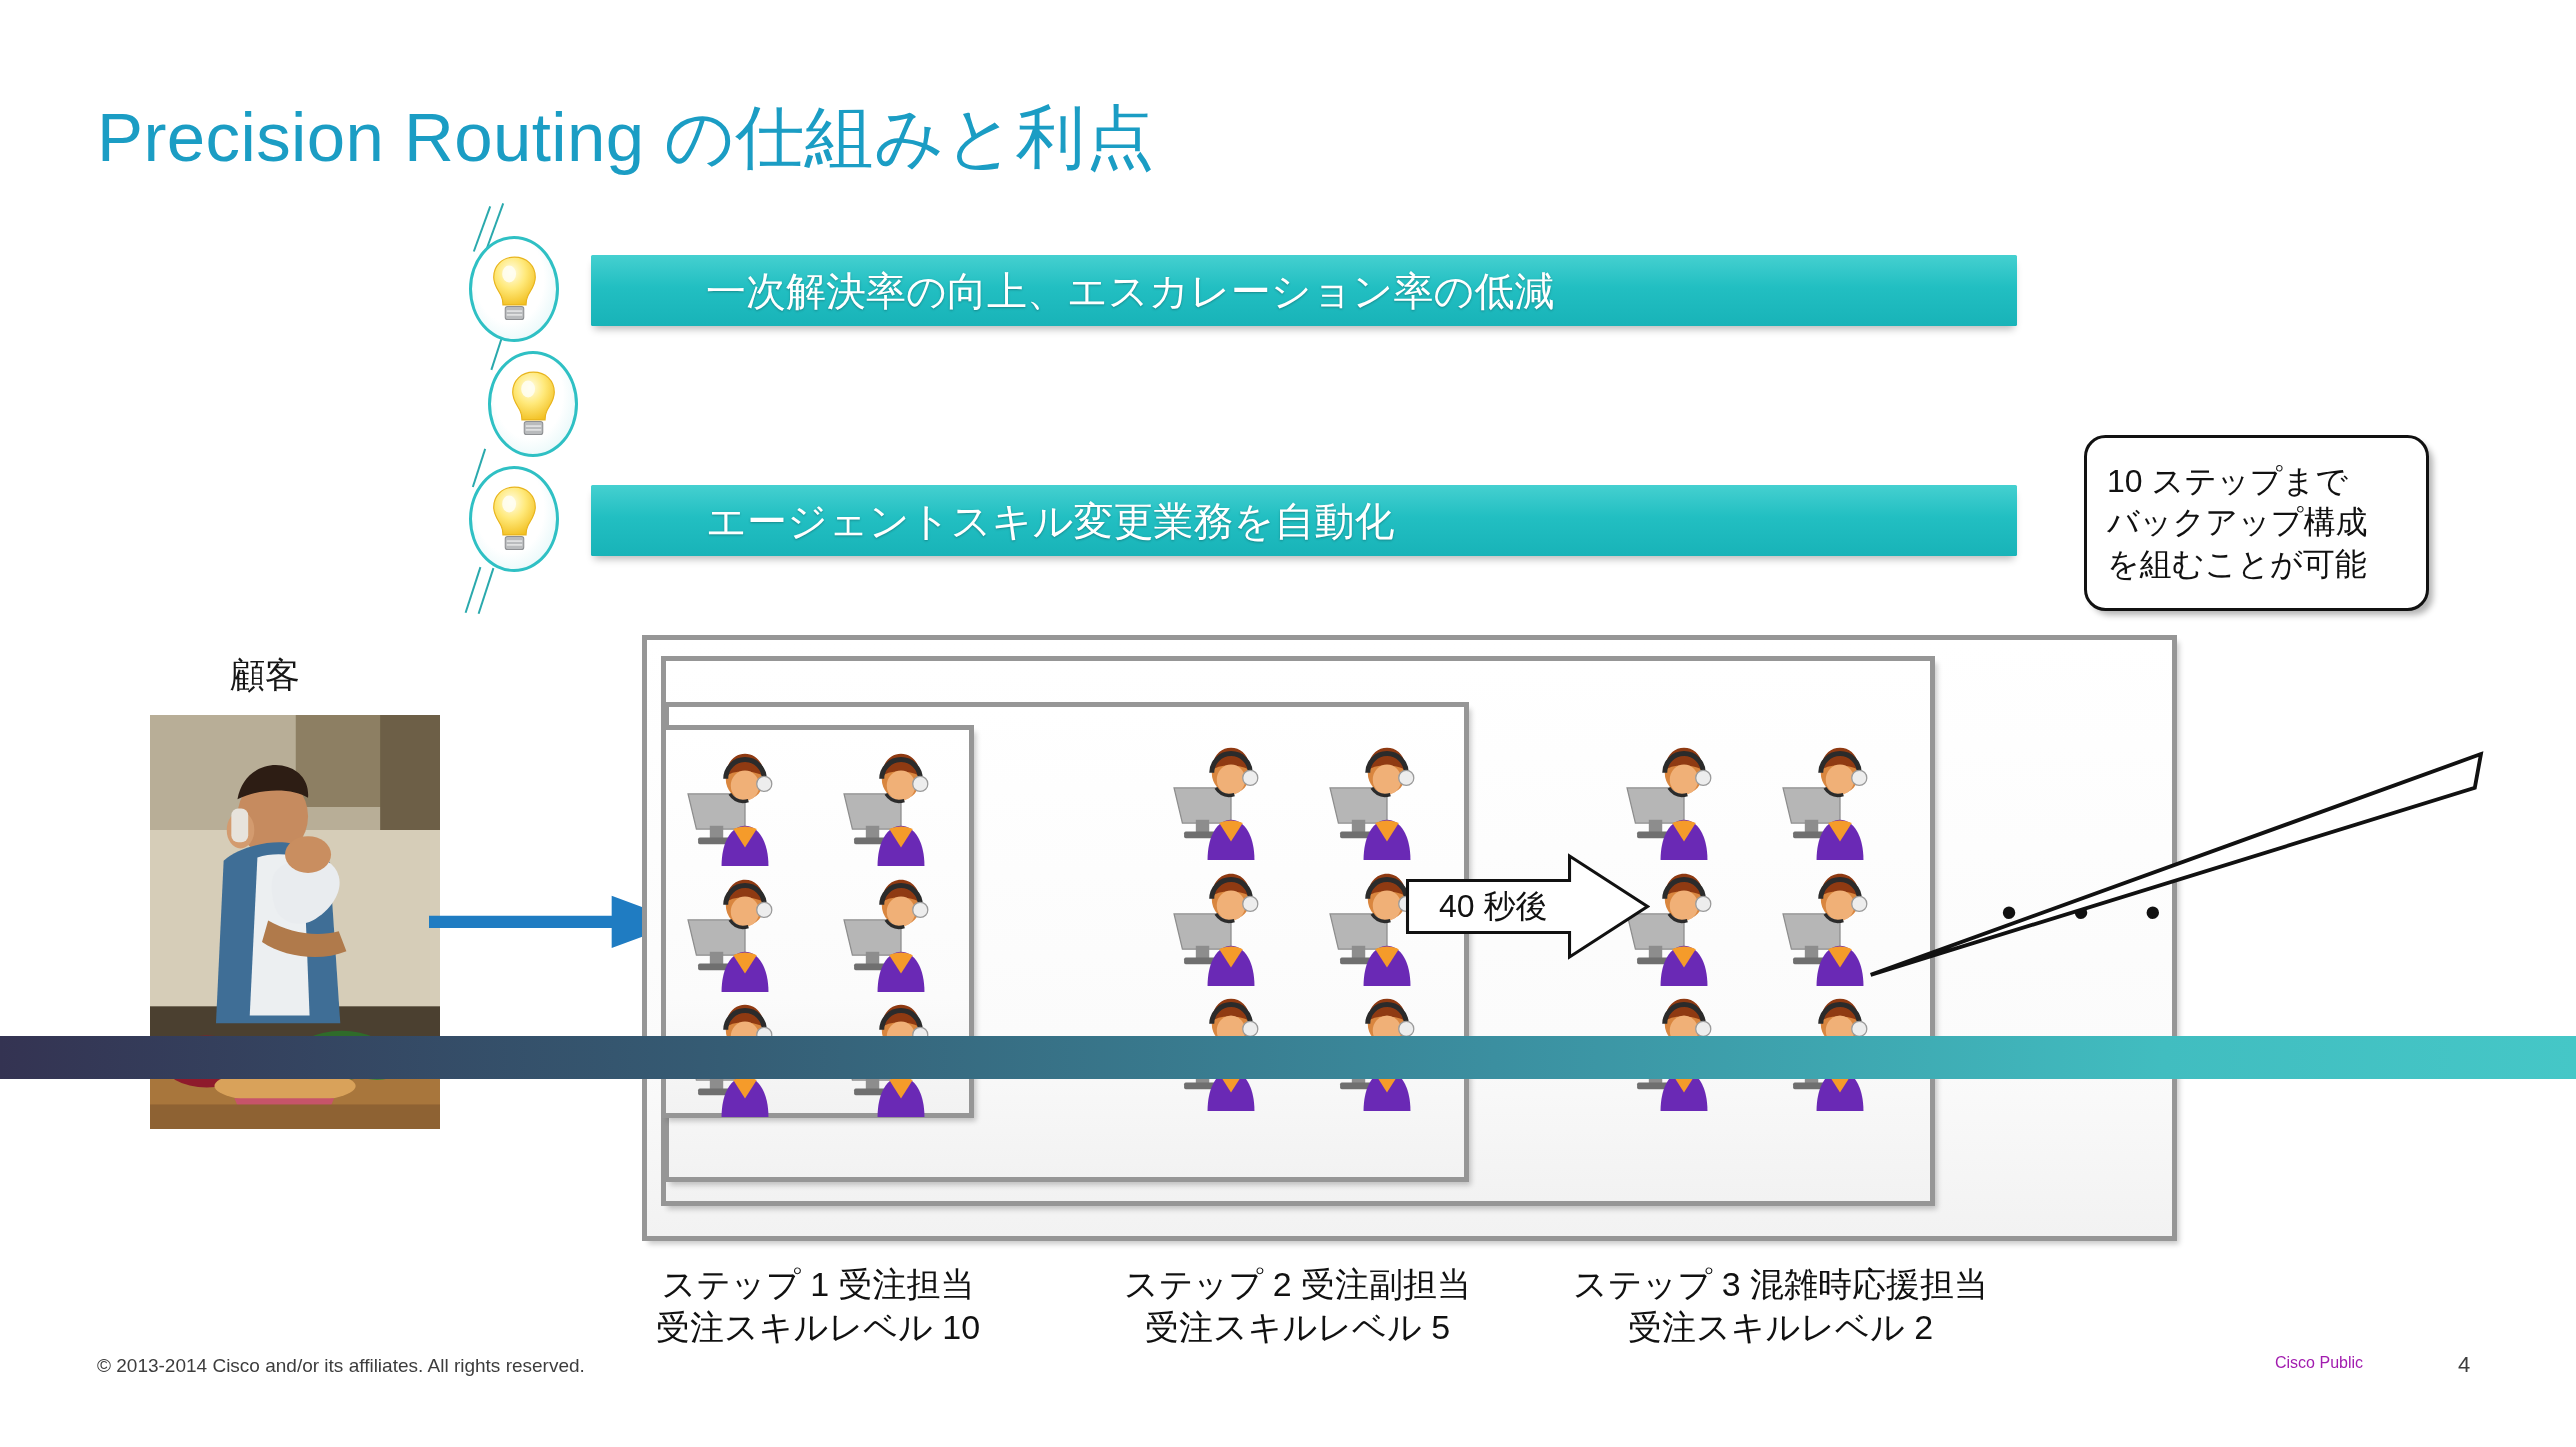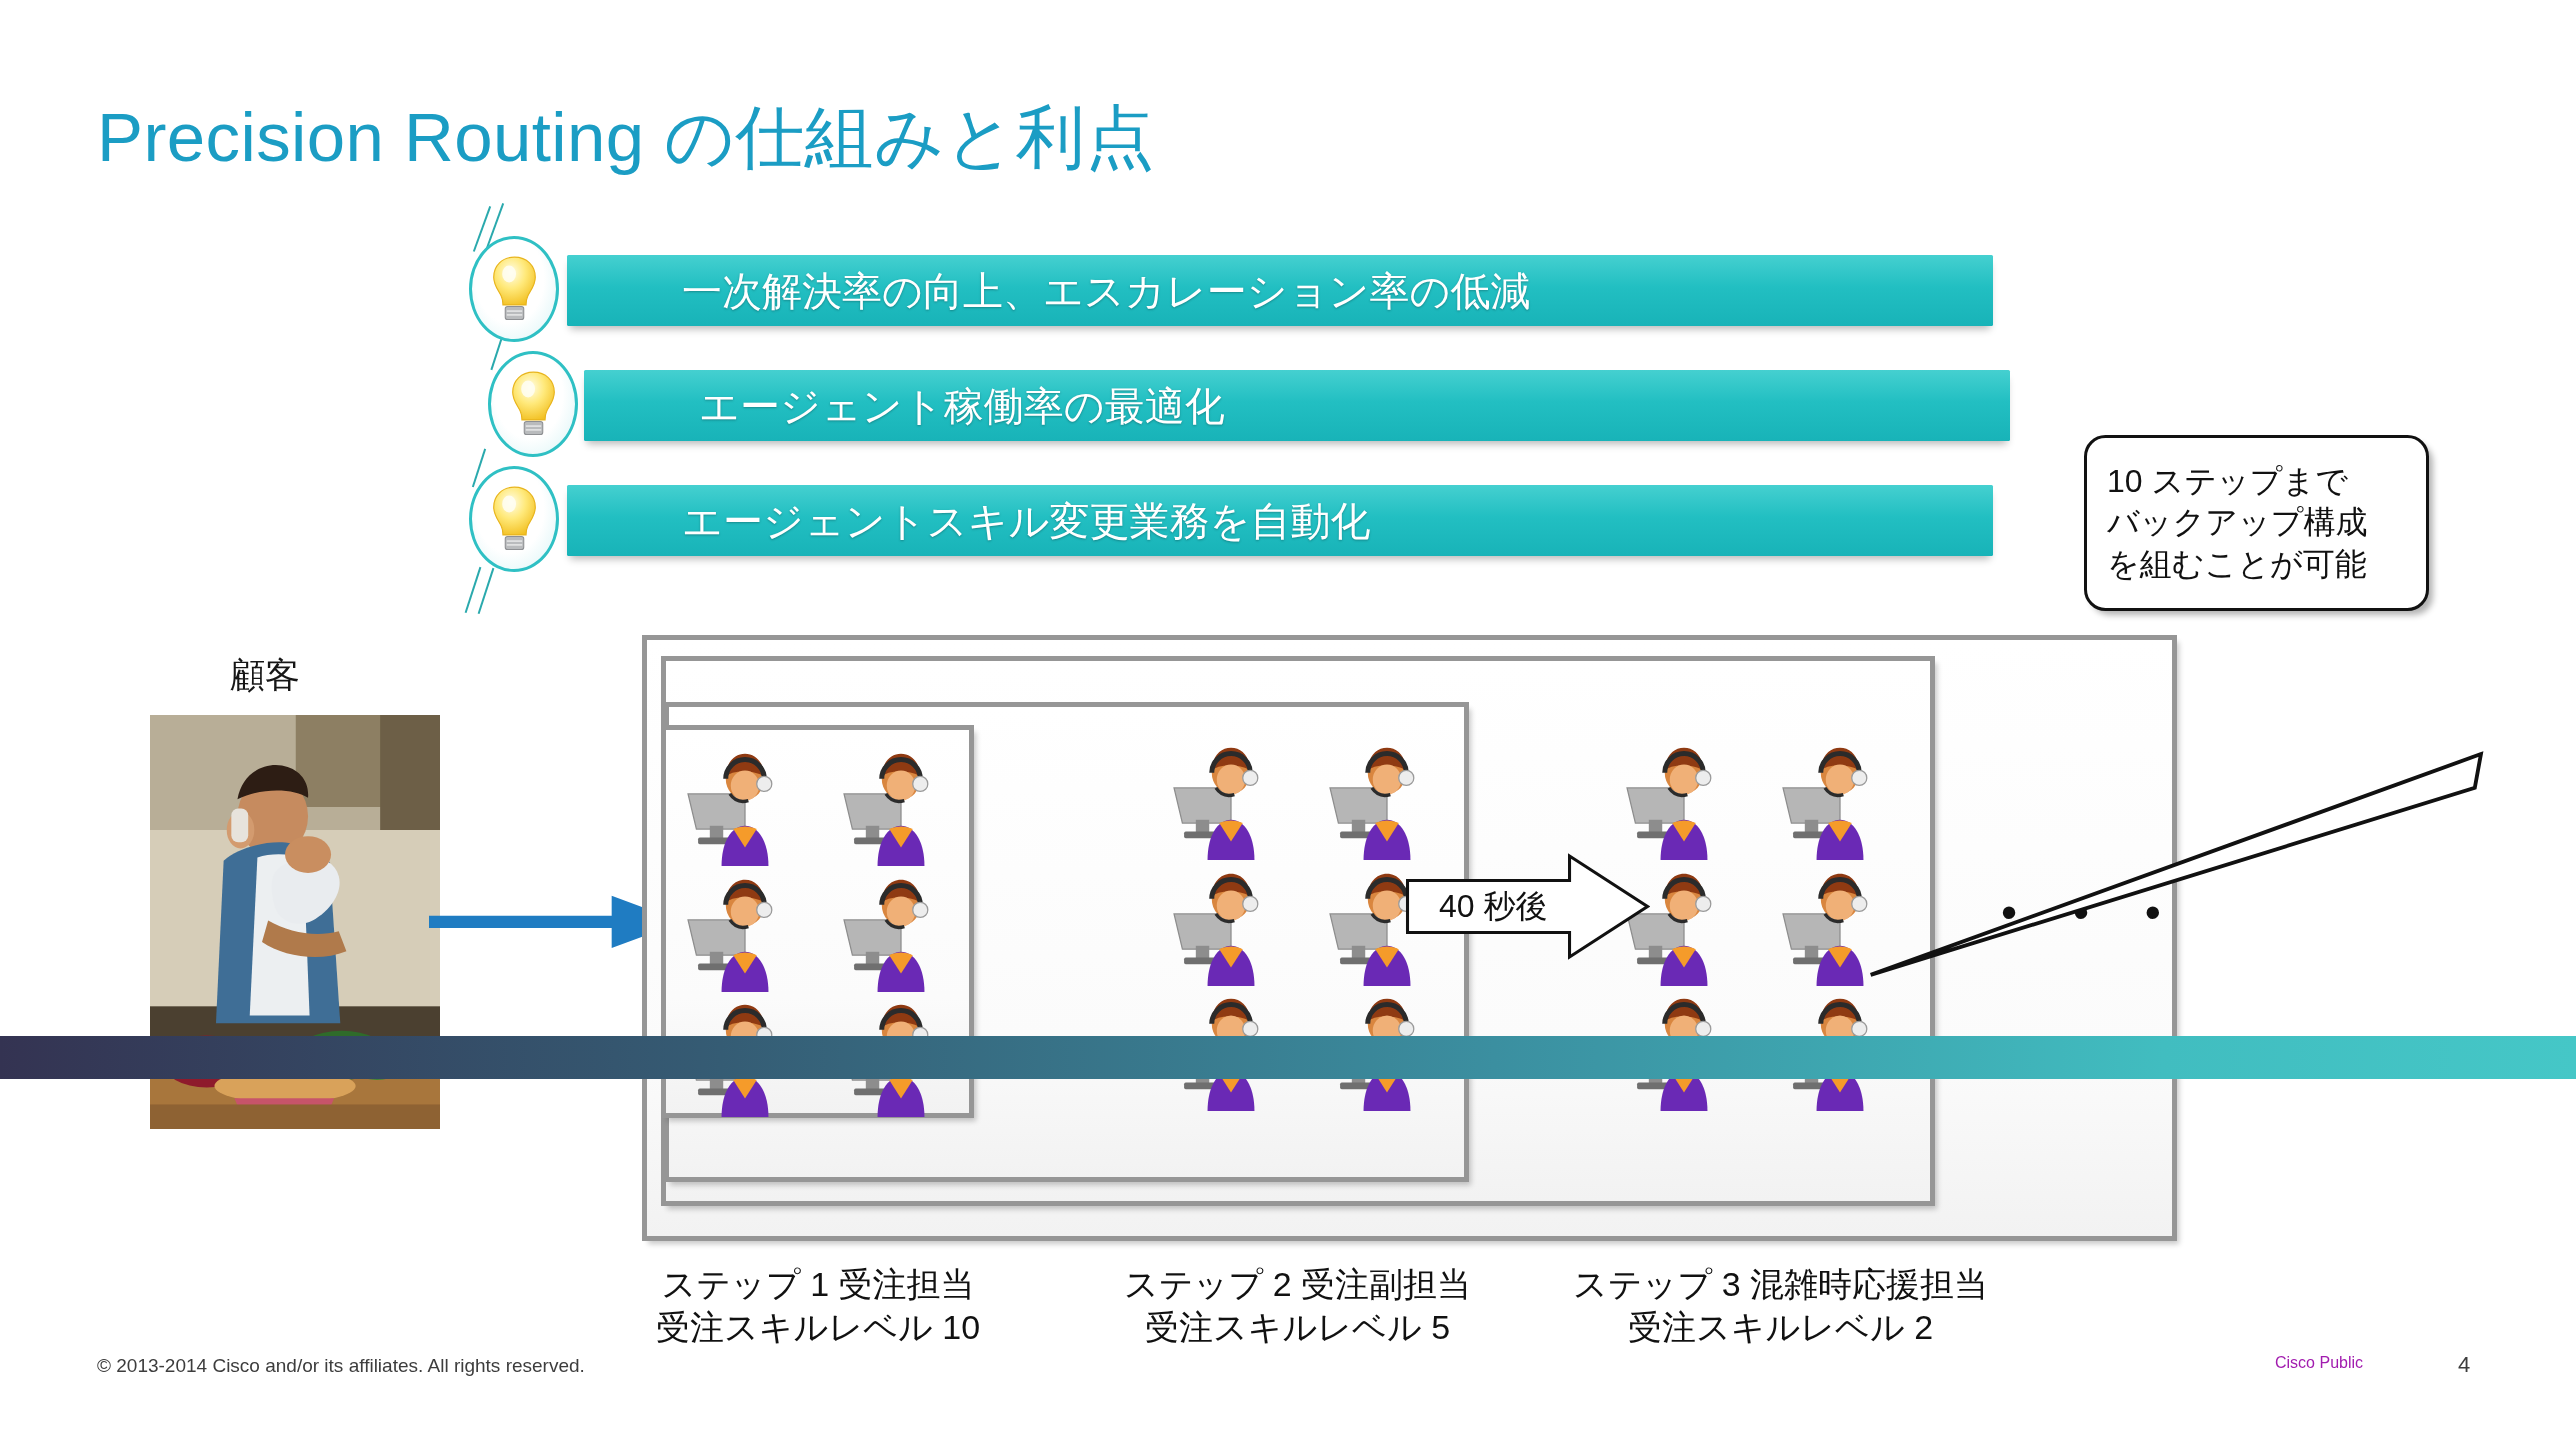--- a/index.html
+++ b/index.html
@@ -17,20 +17,21 @@
     font-size: 69px; font-weight: 400; color: #1b9dc4;
     letter-spacing: 0.4px; white-space: nowrap;
   }
 
   
   .banner {
     position: absolute; height: 71px;
     background: linear-gradient(180deg,#45d0d0 0%,#22bfc2 45%,#18b3b8 100%);
     border-radius: 1.5px;
     box-shadow: 0 6.1px 7.7px -3.1px rgba(0,0,0,0.28);
+    margin-left: 24px;
   }
   .banner-label {
     position: absolute; left: 115px; top: 50%; transform: translateY(-50%);
     color: #ffffff; font-size: 40px; white-space: nowrap;
     text-shadow: 0 1.5px 2.3px rgba(0,0,0,0.28);
   }
   .banner1 { left: 567px; top: 255px; width: 1426px; }
   .banner2 { left: 584px; top: 370px; width: 1426px; }
   .banner3 { left: 567px; top: 485px; width: 1426px; }
 
@@ -172,23 +173,20 @@
       </radialGradient>
         </defs>
       <path d="M37 4c-16 0-27 11-27 26 0 11 7 18 10 25 2 4 2 8 2 11h30c0-3 0-7 2-11 3-7 10-14 10-25 0-15-11-26-27-26z" fill="url(#bg1)" stroke="#e8b41c" stroke-width="1.5"></path>
       <ellipse cx="30" cy="26" rx="9" ry="11" fill="#fffef5" opacity="0.85"></ellipse>
       <rect x="25" y="68" width="24" height="17" rx="3" fill="#b9bbbd" stroke="#8e9093" stroke-width="1.4"></rect>
       <line x1="27" y1="74" x2="47" y2="74" stroke="#fff" stroke-width="1.6" opacity="0.8"></line>
       <line x1="27" y1="79" x2="47" y2="79" stroke="#fff" stroke-width="1.6" opacity="0.8"></line>
     </svg>
   </div>
 
-  <div class="banner banner2">
-    <span class="banner-label">エージェント稼働率の最適化</span>
-  </div>
   <div class="bulb bulb2">
     <svg viewBox="0 0 74 92">
       <defs>
           <radialGradient id="bg2" cx="42%" cy="32%" r="72%">
         <stop offset="0%" stop-color="#fffde8"></stop>
             <stop offset="48%" stop-color="#ffe97a"></stop>
             <stop offset="100%" stop-color="#f2c022"></stop>
       </radialGradient>
         </defs>
       <path d="M37 4c-16 0-27 11-27 26 0 11 7 18 10 25 2 4 2 8 2 11h30c0-3 0-7 2-11 3-7 10-14 10-25 0-15-11-26-27-26z" fill="url(#bg2)" stroke="#e8b41c" stroke-width="1.5"></path>

